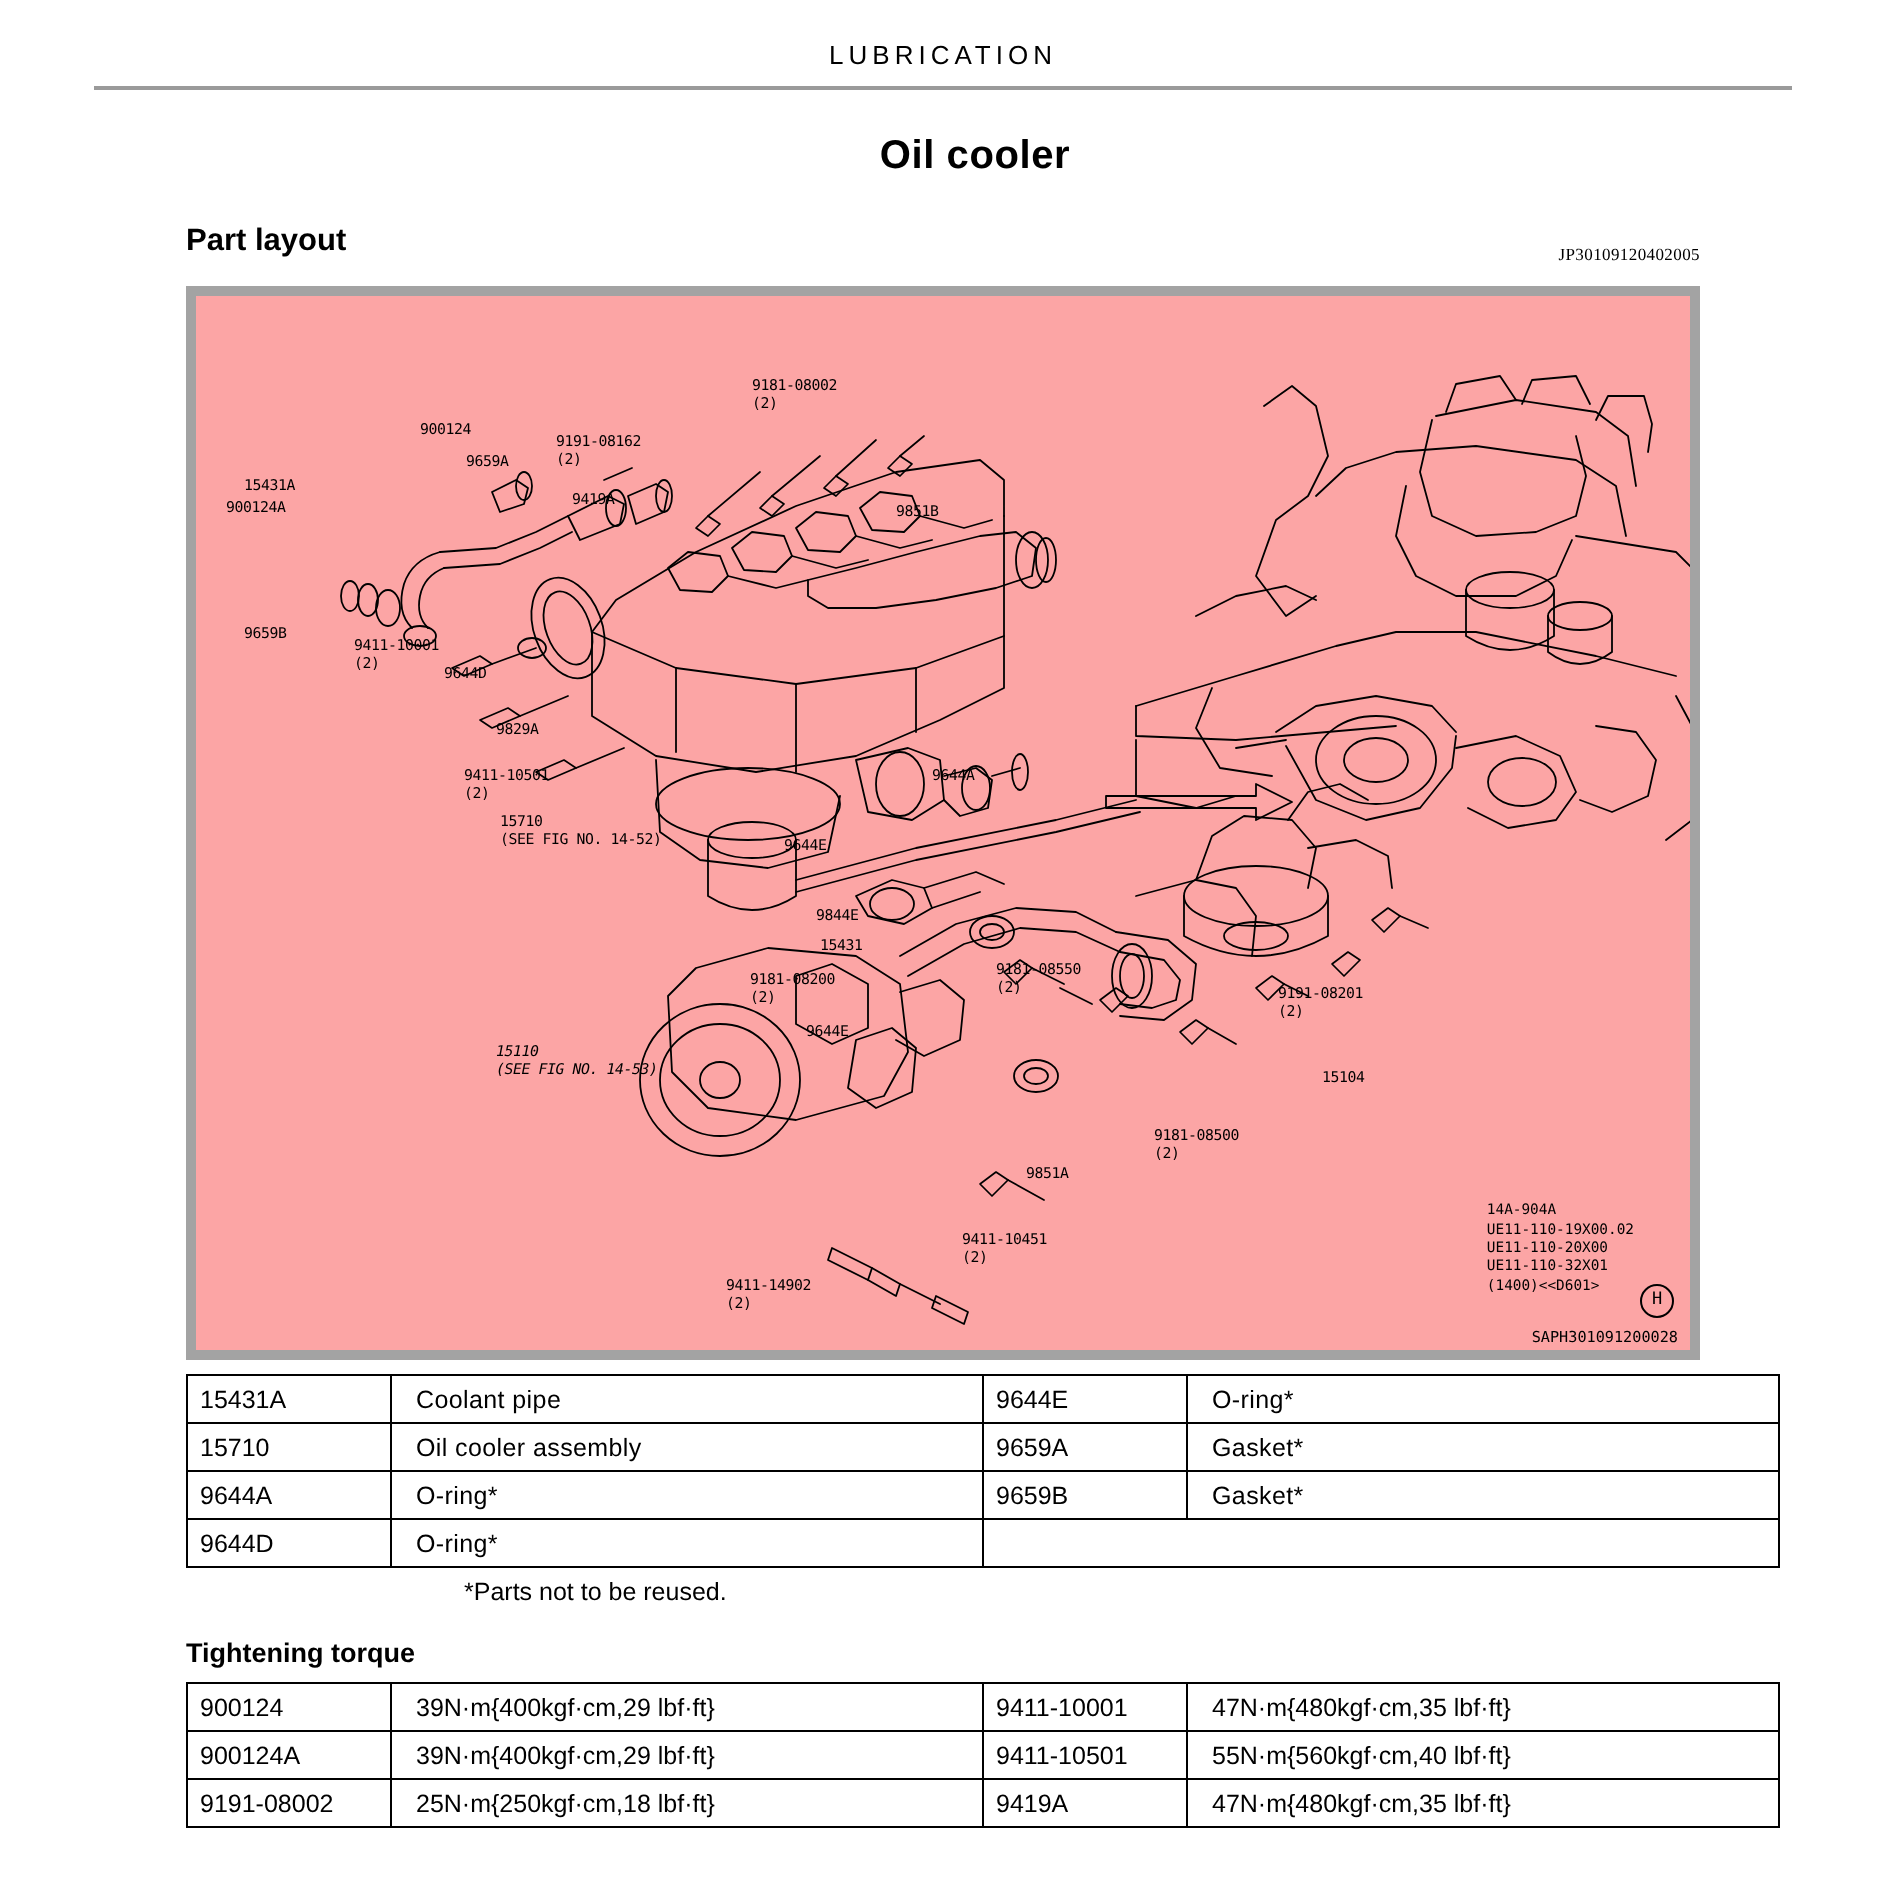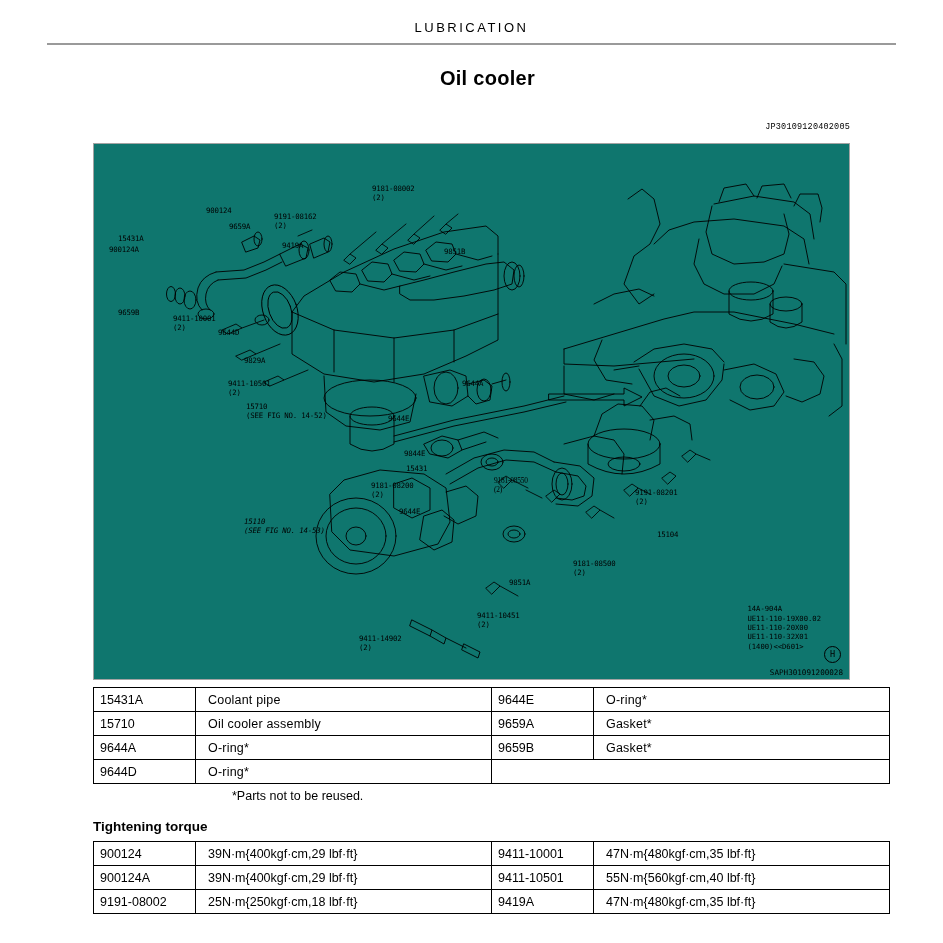--- a/index.html
+++ b/index.html
@@ -47,34 +47,34 @@
   .part-layout-title {
     margin: 22px 0 0 93px;
     font-size: 15.5px;
     font-weight: bold;
   }
   .doc-code {
     position: absolute;
     right: 93px;
     top: 122px;
     font-size: 8.5px;
-    font-family: Liberation Mono, monospace;
+    font-family: Liberation Serif, serif;
     letter-spacing: 0.2px;
     text-align: center;
   }
   
   .figure-box {
     position: absolute;
     left: 93px;
     top: 143px;
     width: 757px;
     height: 537px;
-    border: 1px solid #a3a3a3;
+    border: 5px solid #a3a3a3;
     box-sizing: border-box;
-    background: #0f766e;
+    background: #fca5a5;
     overflow: hidden;
   }
   .figure-svg { display:block; }
   .fig-label {
     position: absolute;
     font-family: "DejaVu Sans Mono", monospace;
     font-size: 7.4px;
     letter-spacing: -0.2px;
     white-space: pre;
     line-height: 1.22;
@@ -166,20 +166,21 @@
 
 <div class="page">
 
   <div class="doc-header">
     <div class="section-name">LUBRICATION</div>
   </div>
   <div class="header-rule"></div>
 
   <div class="doc-title">Oil cooler</div>
 
+  <div class="part-layout-title">Part layout</div>
 
   <div class="doc-code">JP30109120402005</div>
 
   <div class="figure-box">
     <svg class="figure-svg" width="755" height="535" viewBox="0 0 755 535">
       <g fill="none" stroke="#000" stroke-width="0.9" stroke-linejoin="round" stroke-linecap="round">
 
         <path d="M534 55 L548 45 L560 55 L566 80 L556 100 L540 112 L530 140 L545 160 L560 150"></path>
         <path d="M500 160 L520 150 L545 145 L560 152"></path>
         <path d="M470 205 L520 190 L570 175 L600 168 L640 168 L700 180 L740 190"></path>
@@ -362,21 +363,21 @@
     <div class="fig-label" style="left:134px; top:235px;">9411-10501
 (2)</div>
     <div class="fig-label" style="left:152px; top:258px;">15710
 (SEE FIG NO. 14-52)</div>
     <div class="fig-label" style="left:368px; top:235px;">9644A</div>
     <div class="fig-label" style="left:294px; top:270px;">9644E</div>
     <div class="fig-label" style="left:310px; top:305px;">9844E</div>
     <div class="fig-label" style="left:312px; top:320px;">15431</div>
     <div class="fig-label" style="left:277px; top:337px;">9181-08200
 (2)</div>
-    <div class="fig-label" style="left:400px; top:332px;font-family:Liberation Serif, serif;">9181-08550
+    <div class="fig-label" style="left:400px; top:332px;">9181-08550
 (2)</div>
     <div class="fig-label" style="left:541px; top:344px;">9191-08201
 (2)</div>
     <div class="fig-label" style="left:305px; top:363px;">9644E</div>
     <div class="fig-label" style="left:563px; top:386px;">15104</div>
     <div class="fig-label" style="left:150px; top:373px;font-style:italic;">15110
 (SEE FIG NO. 14-53)</div>
     <div class="fig-label" style="left:479px; top:415px;">9181-08500
 (2)</div>
     <div class="fig-label" style="left:415px; top:434px;">9851A</div>

